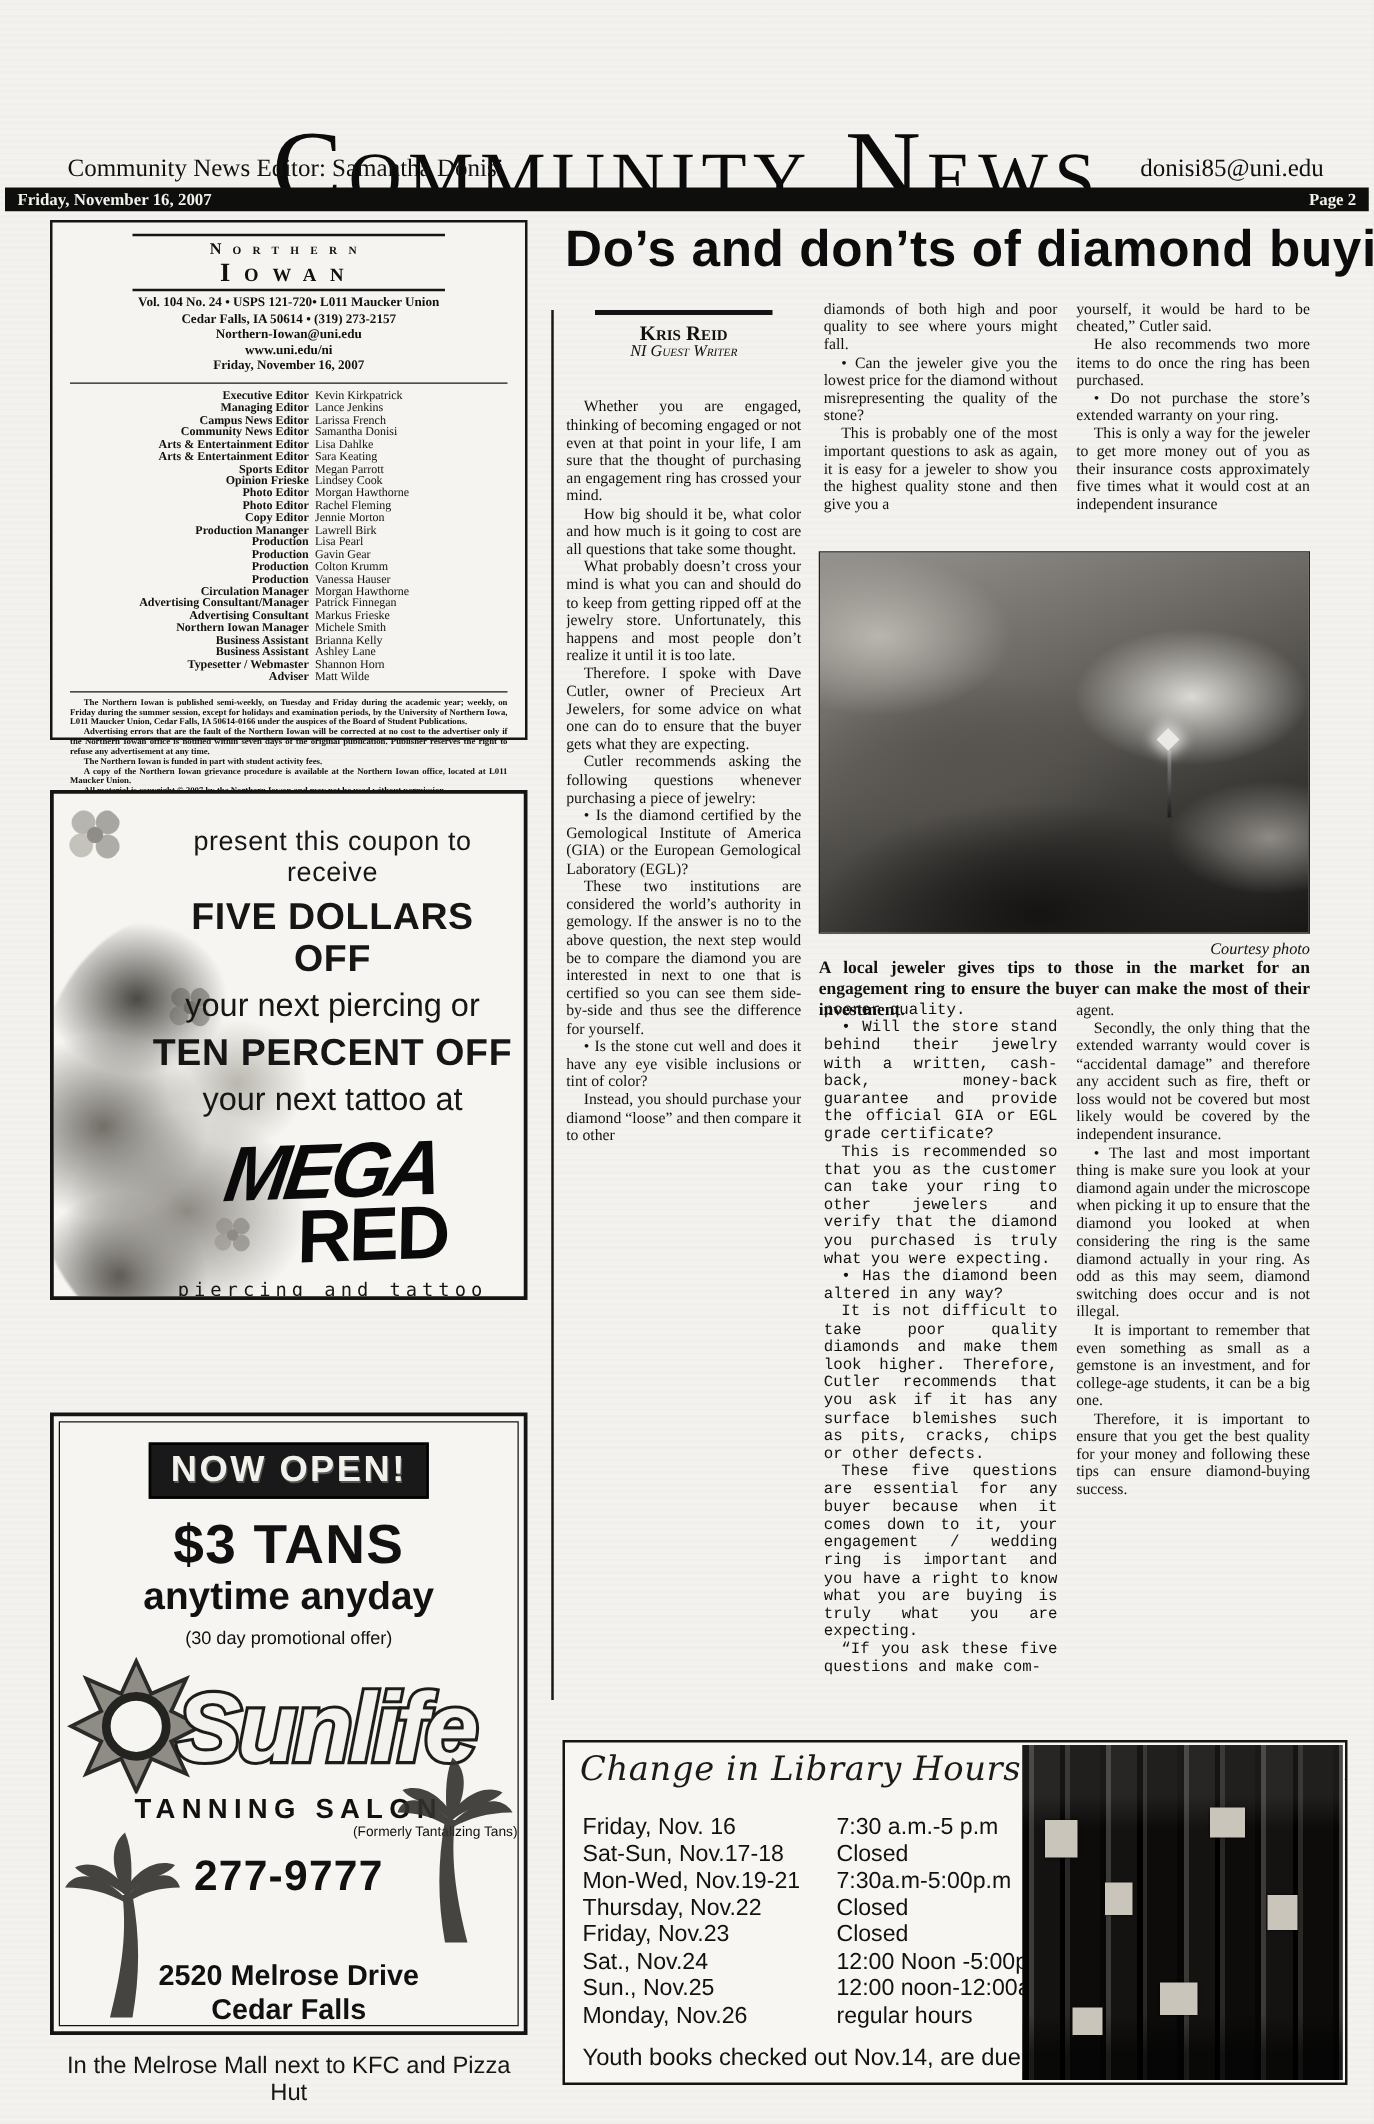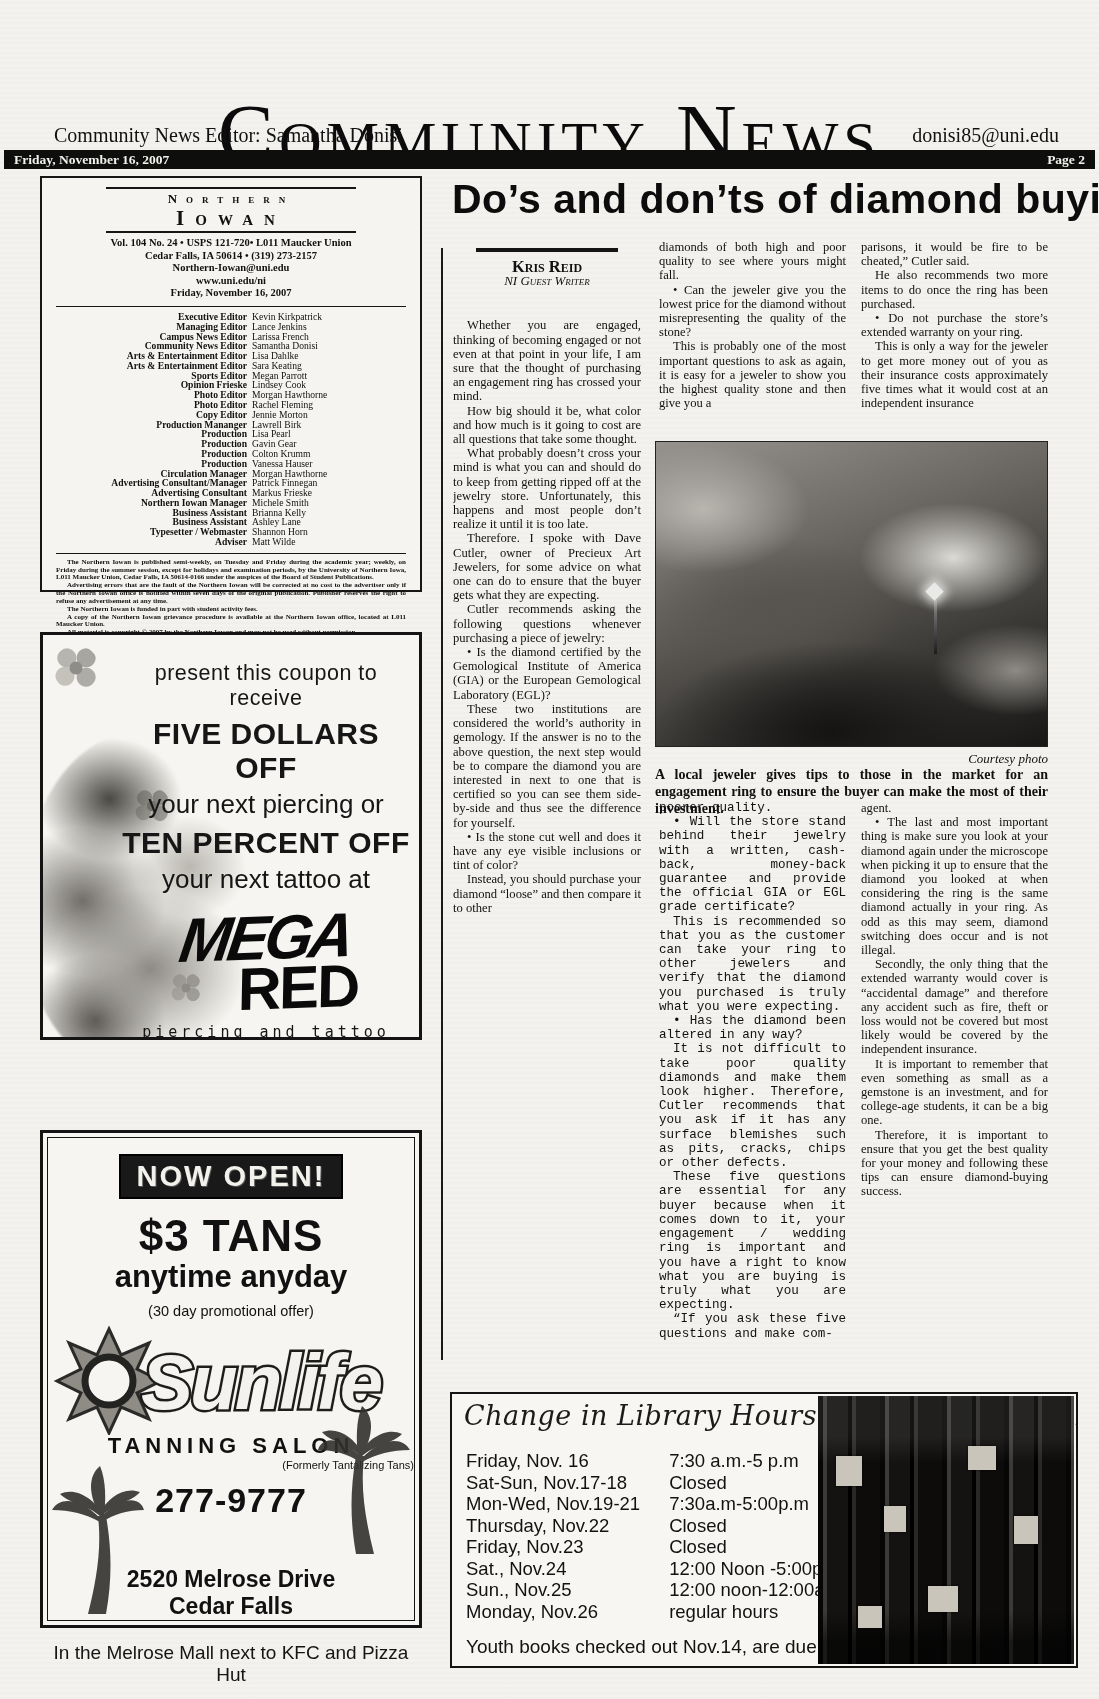--- a/index.html
+++ b/index.html
@@ -347,21 +347,21 @@
 
   <div class="bodycol col2top cont" data-interactable="false">
 
   <p data-interactable="false">diamonds of both high and poor quality to see where yours might fall.</p>
       <p data-interactable="false">• Can the jeweler give you the lowest price for the diamond without misrepresenting the quality of the stone?</p>
       <p data-interactable="false">This is probably one of the most important questions to ask as again, it is easy for a jeweler to show you the highest quality stone and then give you a</p>
     </div>
 
   <div class="bodycol col3top cont" data-interactable="false">
 
-  <p data-interactable="false">parisons, it would be fire to be cheated,” Cutler said.</p>
+  <p data-interactable="false">yourself, it would be hard to be cheated,” Cutler said.</p>
       <p data-interactable="false">He also recommends two more items to do once the ring has been purchased.</p>
       <p data-interactable="false">• Do not purchase the store’s extended warranty on your ring.</p>
       <p data-interactable="false">This is only a way for the jeweler to get more money out of you as their insurance costs approximately five times what it would cost at an independent insurance</p>
     </div>
 
   <div class="ring-photo" data-interactable="false">
     <div class="ring-band" data-interactable="false"></div>
     <div class="ring-glint" data-interactable="false"></div>
   </div>
   <div class="photo-credit" data-interactable="false">Courtesy photo</div>
@@ -374,22 +374,22 @@
       <p data-interactable="false">This is recommended so that you as the customer can take your ring to other jewelers and verify that the diamond you purchased is truly what you were expecting.</p>
       <p data-interactable="false">• Has the diamond been altered in any way?</p>
       <p data-interactable="false">It is not difficult to take poor quality diamonds and make them look higher. Therefore, Cutler recommends that you ask if it has any surface blemishes such as pits, cracks, chips or other defects.</p>
       <p data-interactable="false">These five questions are essential for any buyer because when it comes down to it, your engagement / wedding ring is important and you have a right to know what you are buying is truly what you are expecting.</p>
       <p data-interactable="false">“If you ask these five questions and make com-</p>
     </div>
 
   <div class="bodycol col3bot cont" data-interactable="false">
 
   <p data-interactable="false">agent.</p>
+      <p data-interactable="false">Secondly, the only thing that the extended warranty would cover is “accidental damage” and therefore any accident such as fire, theft or loss would not be covered but most likely would be covered by the independent insurance.</p>
       <p data-interactable="false">• The last and most important thing is make sure you look at your diamond again under the microscope when picking it up to ensure that the diamond you looked at when considering the ring is the same diamond actually in your ring. As odd as this may seem, diamond switching does occur and is not illegal.</p>
-      <p data-interactable="false">Secondly, the only thing that the extended warranty would cover is “accidental damage” and therefore any accident such as fire, theft or loss would not be covered but most likely would be covered by the independent insurance.</p>
       <p data-interactable="false">It is important to remember that even something as small as a gemstone is an investment, and for college-age students, it can be a big one.</p>
       <p data-interactable="false">Therefore, it is important to ensure that you get the best quality for your money and following these tips can ensure diamond-buying success.</p>
     </div>
 
   <div class="tattoo-ad" data-interactable="false">
     <div class="flower" style="left:10px; top:10px;" data-interactable="false"></div>
     <div class="flower" style="left:86px; top:148px; transform:scale(.8);" data-interactable="false"></div>
     <div class="flower" style="left:120px; top:330px; transform:scale(.7);" data-interactable="false"></div>
     <div class="flower" style="left:20px; top:400px; transform:scale(.75);" data-interactable="false"></div>
     <div class="tiger-art" data-interactable="false"></div>

